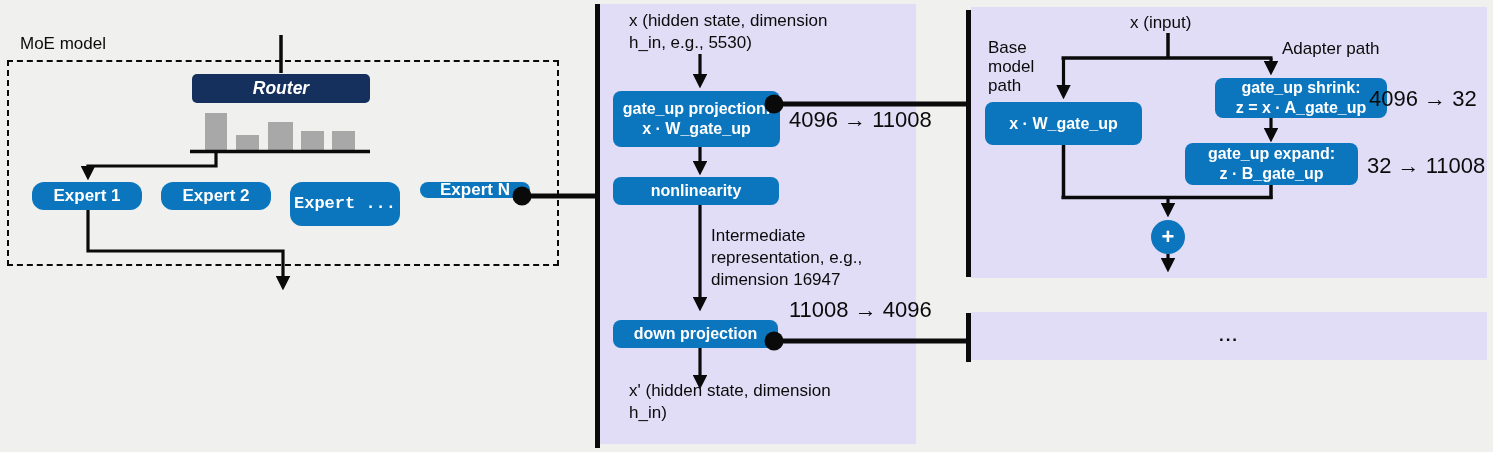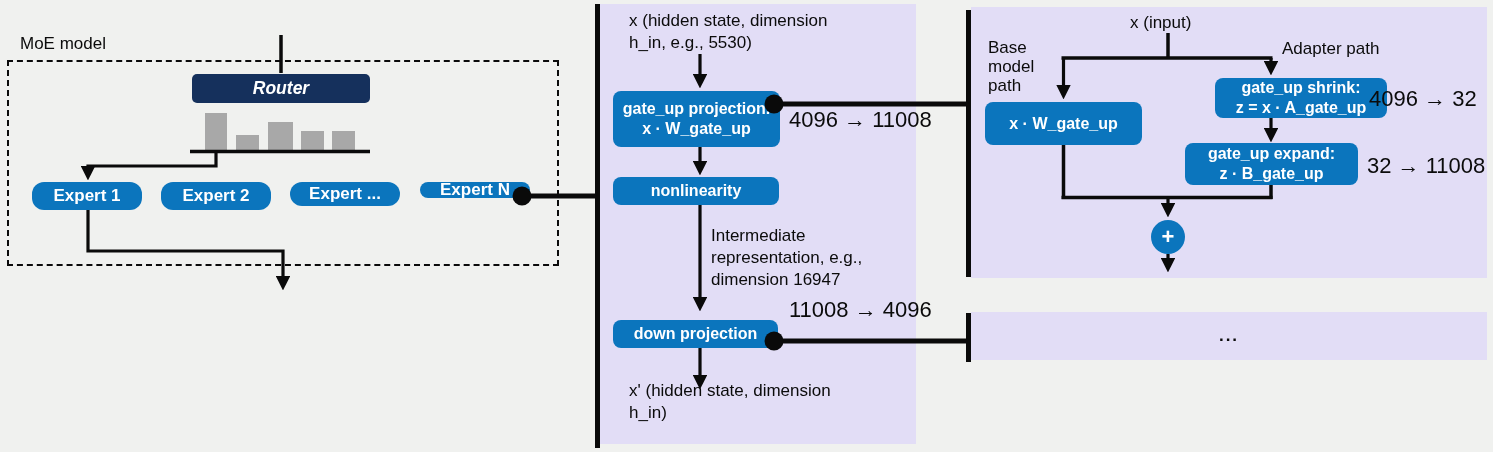--- a/index.html
+++ b/index.html
@@ -47,21 +47,21 @@
   <div class="router" style="left:192px;top:74px;width:178px;height:29px;font-style:italic;">Router</div>
   <div id="router-bars">
       <div class="bar" style="left: 15px; width: 22px; height: 38px;"></div>
       <div class="bar" style="left: 46px; width: 23px; height: 16px;"></div>
       <div class="bar" style="left: 78px; width: 25px; height: 29px;"></div>
       <div class="bar" style="left: 111px; width: 23px; height: 20px;"></div>
       <div class="bar" style="left: 142px; width: 23px; height: 20px;"></div>
     </div>
   <div class="bluebox expert" style="left:32px;top:182px;width:110px;height:28px;">Expert 1</div>
   <div class="bluebox expert" style="left:161px;top:182px;width:110px;height:28px;">Expert 2</div>
-  <div class="bluebox expert" style="left:290px;top:182px;width:110px;height:24px;">Expert ...</div>
+  <div class="bluebox expert" style="left:290px;top:182px;width:110px;height:44px;font-family:Liberation Mono, monospace;">Expert ...</div>
   <div class="bluebox expert" style="left:420px;top:182px;width:110px;height:16px;">Expert N</div>
 
   <div class="txt" style="left:629px;top:10px;">x  (hidden state, dimension
 h_in, e.g., 5530)</div>
   <div class="bluebox" style="left:613px;top:91px;width:167px;height:56px;">gate_up projection.
 x · W_gate_up</div>
   <div class="txt dims" style="left:789px;top:110px;">4096 → 11008</div>
   <div class="bluebox" style="left:613px;top:177px;width:166px;height:28px;">nonlinearity</div>
   <div class="txt" style="left:711px;top:225px;">Intermediate
 representation, e.g.,

